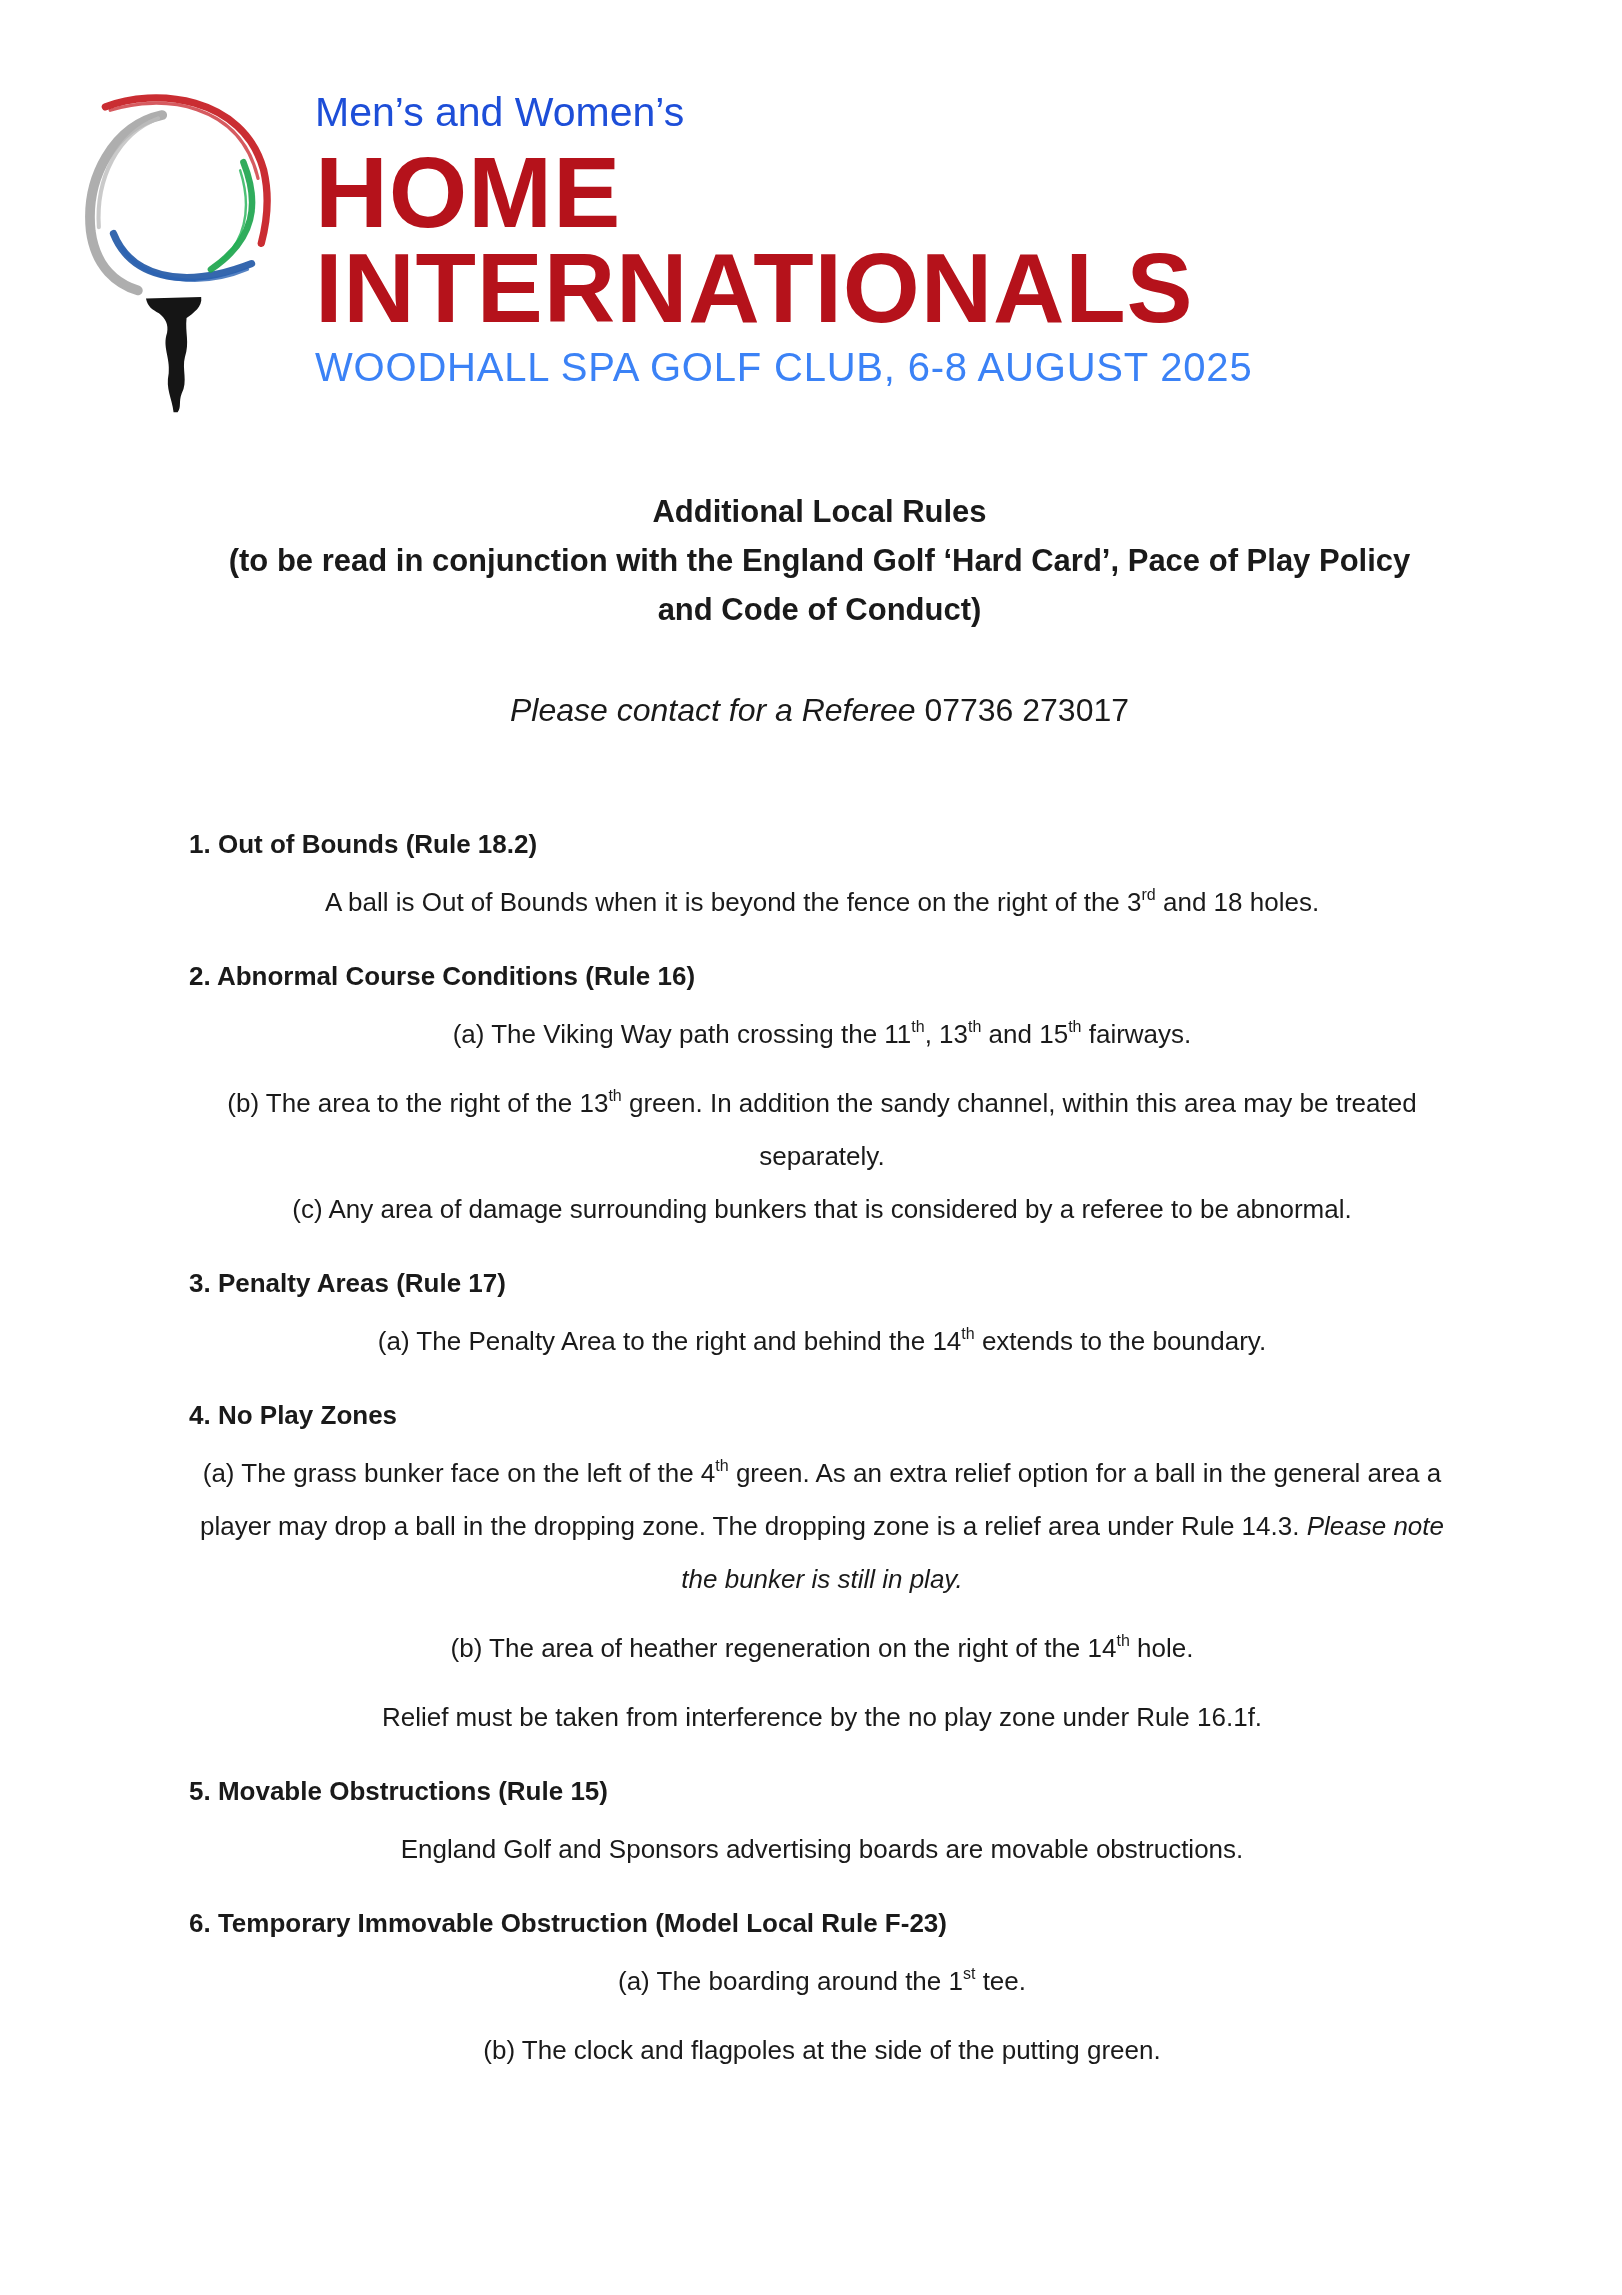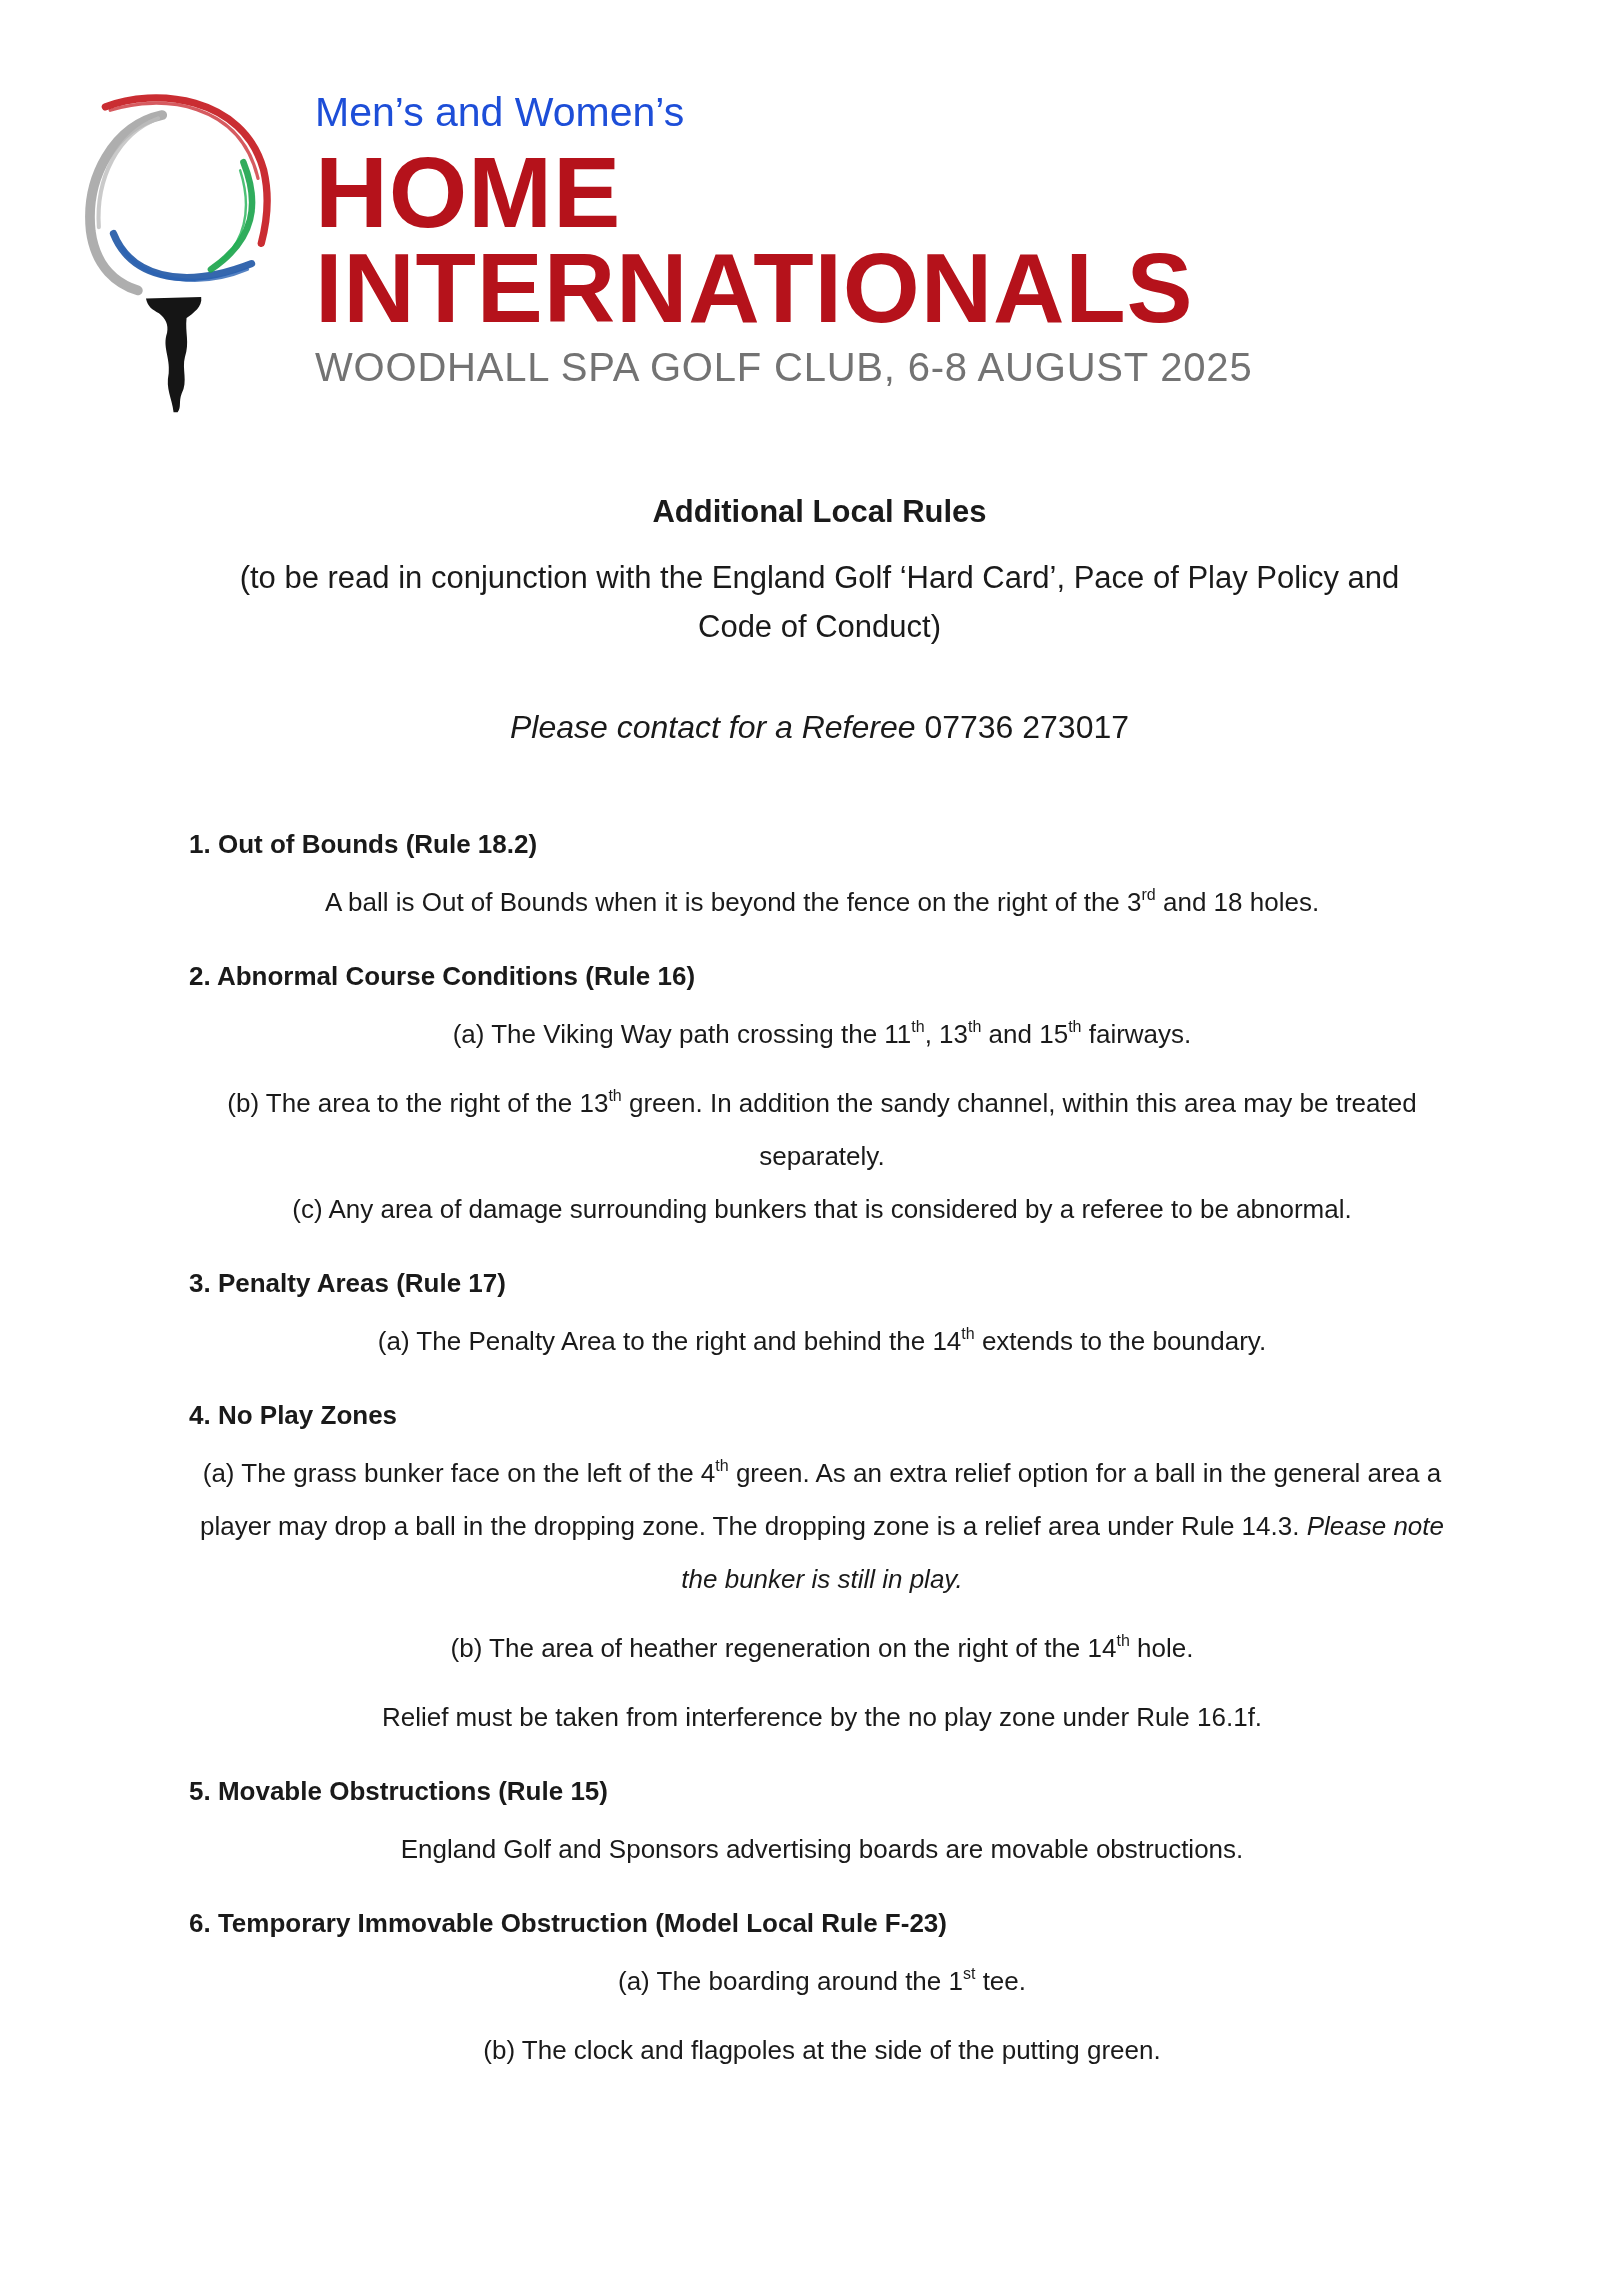--- a/index.html
+++ b/index.html
@@ -6,25 +6,25 @@
   body { width: 1623px; height: 2295px; position: relative; overflow: hidden;
          font-family: "Liberation Sans", "DejaVu Sans", sans-serif; color: #1a1a1a; }
 
   .logo { position: absolute; left: 81px; top: 89px; width: 203px; height: 325px; }
 
   .brand { position: absolute; left: 315px; top: 88px; }
   .brand-sub { font-size: 41px; line-height: 49px; color: #1d4ed8; letter-spacing: 0px; }
   .brand-home, .brand-intl { font-weight: bold; color: #b5121b; font-size: 101px; line-height: 96px; letter-spacing: 0.8px; }
   .brand-home { margin-top: 6.5px; }
   .brand-intl { font-size: 99px; letter-spacing: 0.8px; }
-  .brand-venue { margin-top: 9.7px; font-size: 40px; line-height: 45px; color: #737373; letter-spacing: 0.8px; }
+  .brand-venue { margin-top: 9.7px; font-size: 40px; line-height: 45px; color: #3b82f6; letter-spacing: 0.8px; }
 
   .title-block { position: absolute; left: 0; top: 491px; width: 1639px; text-align: center; }
   .doc-title { font-weight: bold; font-size: 31px; line-height: 42px; }
-  .doc-subtitle { font-size: 31px; line-height: 49px; margin: 20px auto 0; width: 1233px; }
+  .doc-subtitle { font-size: 31px; line-height: 49px; margin: 3px auto 0; width: 1233px; font-weight: bold; }
   .referee { margin-top: 55px; font-size: 32px; line-height: 42px; }
   .referee .italic { font-style: italic; text-align: center; }
 
   .rules { position: absolute; left: 189px; top: 828px; width: 1266px; }
   .rule-heading { font-weight: bold; font-size: 26px; line-height: 32px; margin: 0; }
   .rule-para { font-size: 26px; line-height: 53px; margin: 0; text-align: center; }
   .rule-para sup { font-size: 16px; line-height: 0; vertical-align: 11.4px; }
   .rule-para .italic { font-style: italic; }
   .gap-s { height: 16px; }
   .gap-m { height: 31px; }

